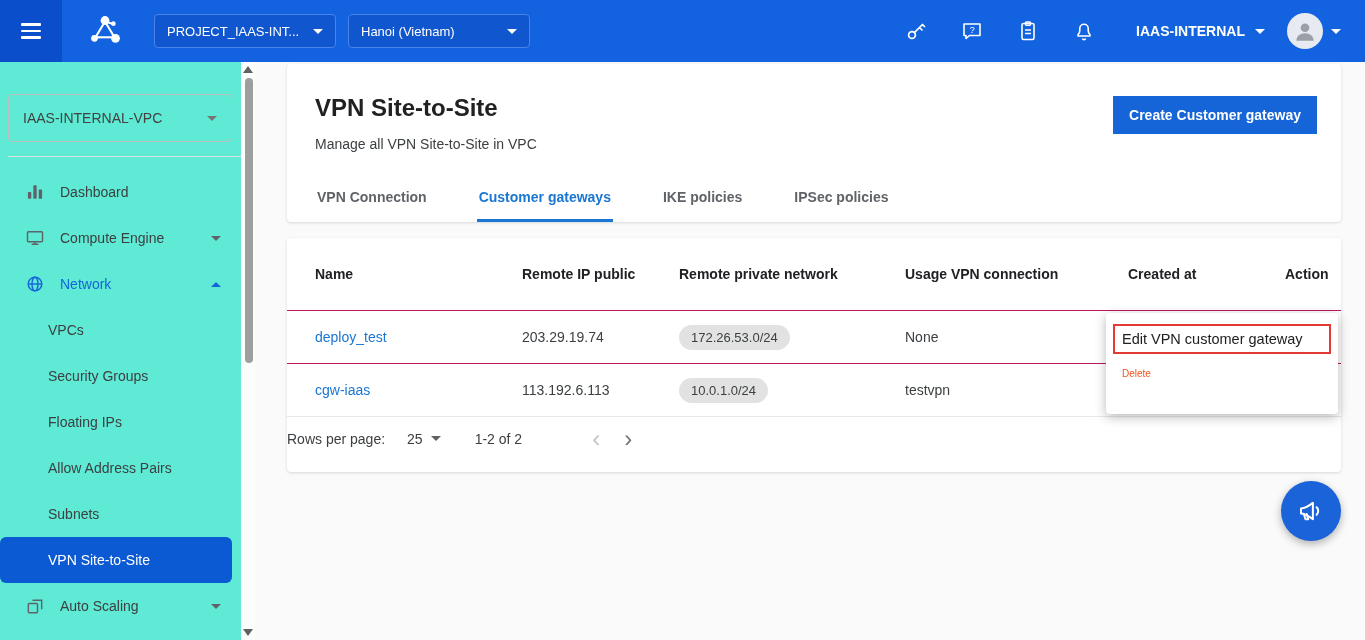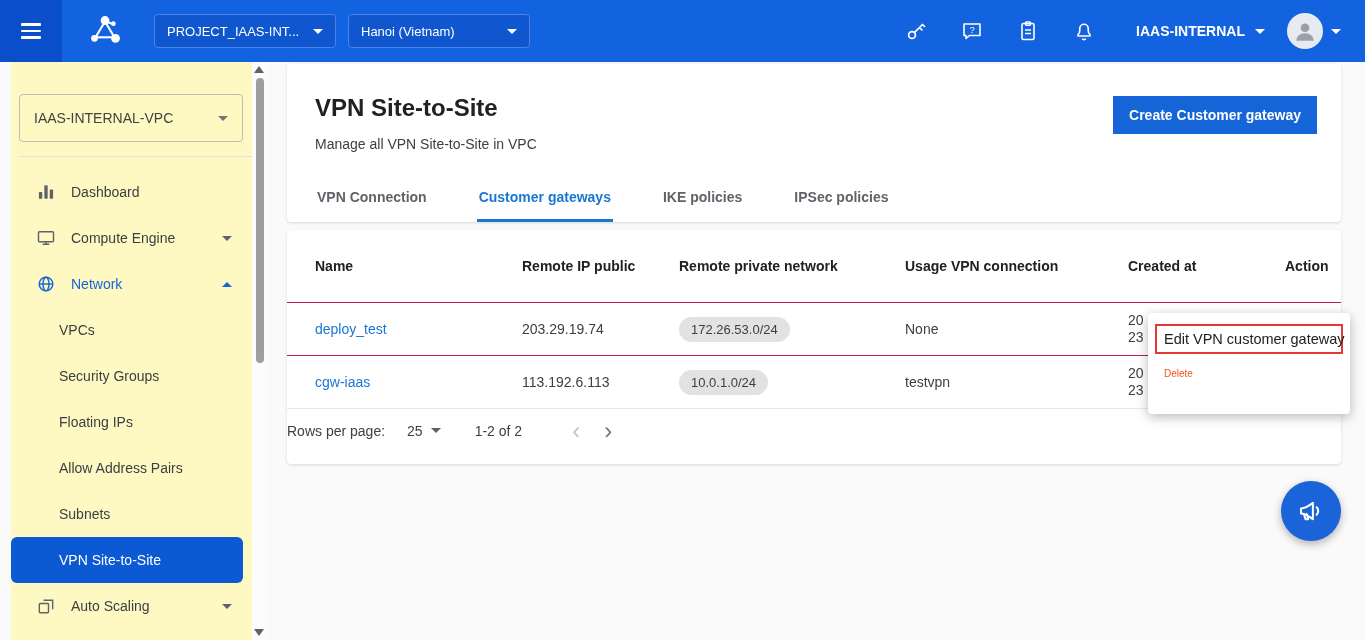--- a/index.html
+++ b/index.html
@@ -24,22 +24,22 @@
     border-right:5px solid transparent; border-bottom:5px solid currentColor; display:inline-block; }
   .tb-right { margin-left:auto; display:flex; align-items:center; padding-right:24px; }
   .tb-icon { width:24px; height:24px; margin-left:32px; cursor:pointer; }
   .tb-account { display:flex; align-items:center; gap:10px; margin-left:40px;
     color:#fff; font-size:14px; font-weight:700; cursor:pointer; }
   .avatar-wrap { display:flex; align-items:center; gap:8px; margin-left:22px; cursor:pointer; color:#fff; }
   .avatar { width:36px; height:36px; border-radius:50%; background:#e7eaf1;
     display:flex; align-items:center; justify-content:center; overflow:hidden; }
 
   
-  .sidebar { position:absolute; left:11px; top:62px; width:255px; bottom:0;
-    background:#fef9c3; z-index:40; }
+  .sidebar { position:absolute; left:0; top:62px; width:255px; bottom:0;
+    background:#5eead4; z-index:40; }
   .vpc-select { margin:32px 0 0 8px; width:224px; height:48px; border:1px solid #bdbdbd;
     border-radius:4px; display:flex; align-items:center; justify-content:space-between;
     padding:0 14px; font-size:14px; color:#424242; cursor:pointer; }
   .side-divider { margin:14px 10px 0 8px; border-top:1px solid #e0e0e0; }
   .menu { margin-top:12px; }
   .mi { height:46px; display:flex; align-items:center; padding-left:24px;
     font-size:14px; color:#3c4043; cursor:pointer; }
   .mi .ic { width:22px; height:22px; margin-right:14px; display:flex; align-items:center; justify-content:center; }
   .mi .chev { margin-left:auto; margin-right:34px; color:#5f6368; }
   .mi.network { color:#1565d8; font-weight:500; }
@@ -64,46 +64,46 @@
   .page-title { position:absolute; left:28px; top:30px; font-size:24px; font-weight:700; color:#212121; }
   .page-sub { position:absolute; left:28px; top:72px; font-size:14px; color:#3c4043; }
   .create-btn { position:absolute; right:24px; top:32px; height:38px; padding:0 16px;
     background:#1565d8; color:#fff; border:none; border-radius:0; font-size:14px;
     font-weight:600; font-family:inherit; cursor:pointer; }
   .tabs { position:absolute; left:28px; bottom:0; display:flex; gap:48px; }
   .tab { padding:12px 2px 14px; font-size:14px; font-weight:600; color:#5f6368;
     cursor:pointer; border-bottom:3px solid transparent; }
   .tab.active { color:#1976d2; border-bottom-color:#1976d2; }
 
-  .card.table { top:168px; height:234px; }
+  .card.table { top:176px; height:234px; }
   .trow { display:flex; align-items:center; }
   .thead { height:72px; font-weight:700; color:#202124; font-size:14px; }
   .tbody-row { height:53px; border-top:1px solid #be185d; font-size:14px; color:#3c4043; }
   .c1 { width:235px; padding-left:28px; }
   .c2 { width:157px; }
   .c3 { width:226px; }
   .c4 { width:223px; }
   .c5 { width:157px; }
   .c6 { width:56px; text-align:right; padding-right:14px; }
   .cell-link { color:#1976d2; cursor:pointer; }
   .chip { display:inline-block; background:#e2e2e2; color:#3c4043; border-radius:14px;
     padding:5px 12px; font-size:13px; }
   .created-frag { font-size:14px; line-height:17px; color:#3c4043; }
   .tfoot { height:44px; border-top:1px solid #e8e8e8; display:flex; align-items:center;
     font-size:14px; color:#3c4043; padding-right:28px; }
   .rpp-label { margin-right:22px; }
   .rpp-value { display:flex; align-items:center; gap:8px; cursor:pointer; margin-right:34px; }
   .rpp-value .chev-down { color:#616161; }
-  .range { margin-right:38px; }
+  .range { margin-right:58px; }
   .pg { font-size:24px; line-height:1; cursor:pointer; padding:0 12px; }
   .pg.prev { color:#c4c4c4; }
   .pg.next { color:#757575; }
 
   
-  .ctx-menu { position:absolute; left:1148px; top:313px; width:202px; height:101px;
+  .ctx-menu { position:absolute; left:1106px; top:313px; width:232px; height:101px;
     background:#fff; border-radius:4px; box-shadow:0 3px 12px rgba(0,0,0,0.28); z-index:55; }
   .ctx-edit { margin:11px 7px 0 7px; border:2px solid #e53935; padding:5px 7px;
     font-size:14.5px; color:#212121; cursor:pointer; white-space:nowrap; }
   .ctx-delete { margin-top:8px; padding:6px 16px; font-size:10px; color:#f4511e; cursor:pointer; }
 
   
   .fab { position:absolute; left:1281px; top:481px; width:60px; height:60px; border-radius:50%;
     background:#1a63d9; display:flex; align-items:center; justify-content:center;
     box-shadow:0 3px 8px rgba(0,0,0,0.3); cursor:pointer; z-index:50; }
 </style>

